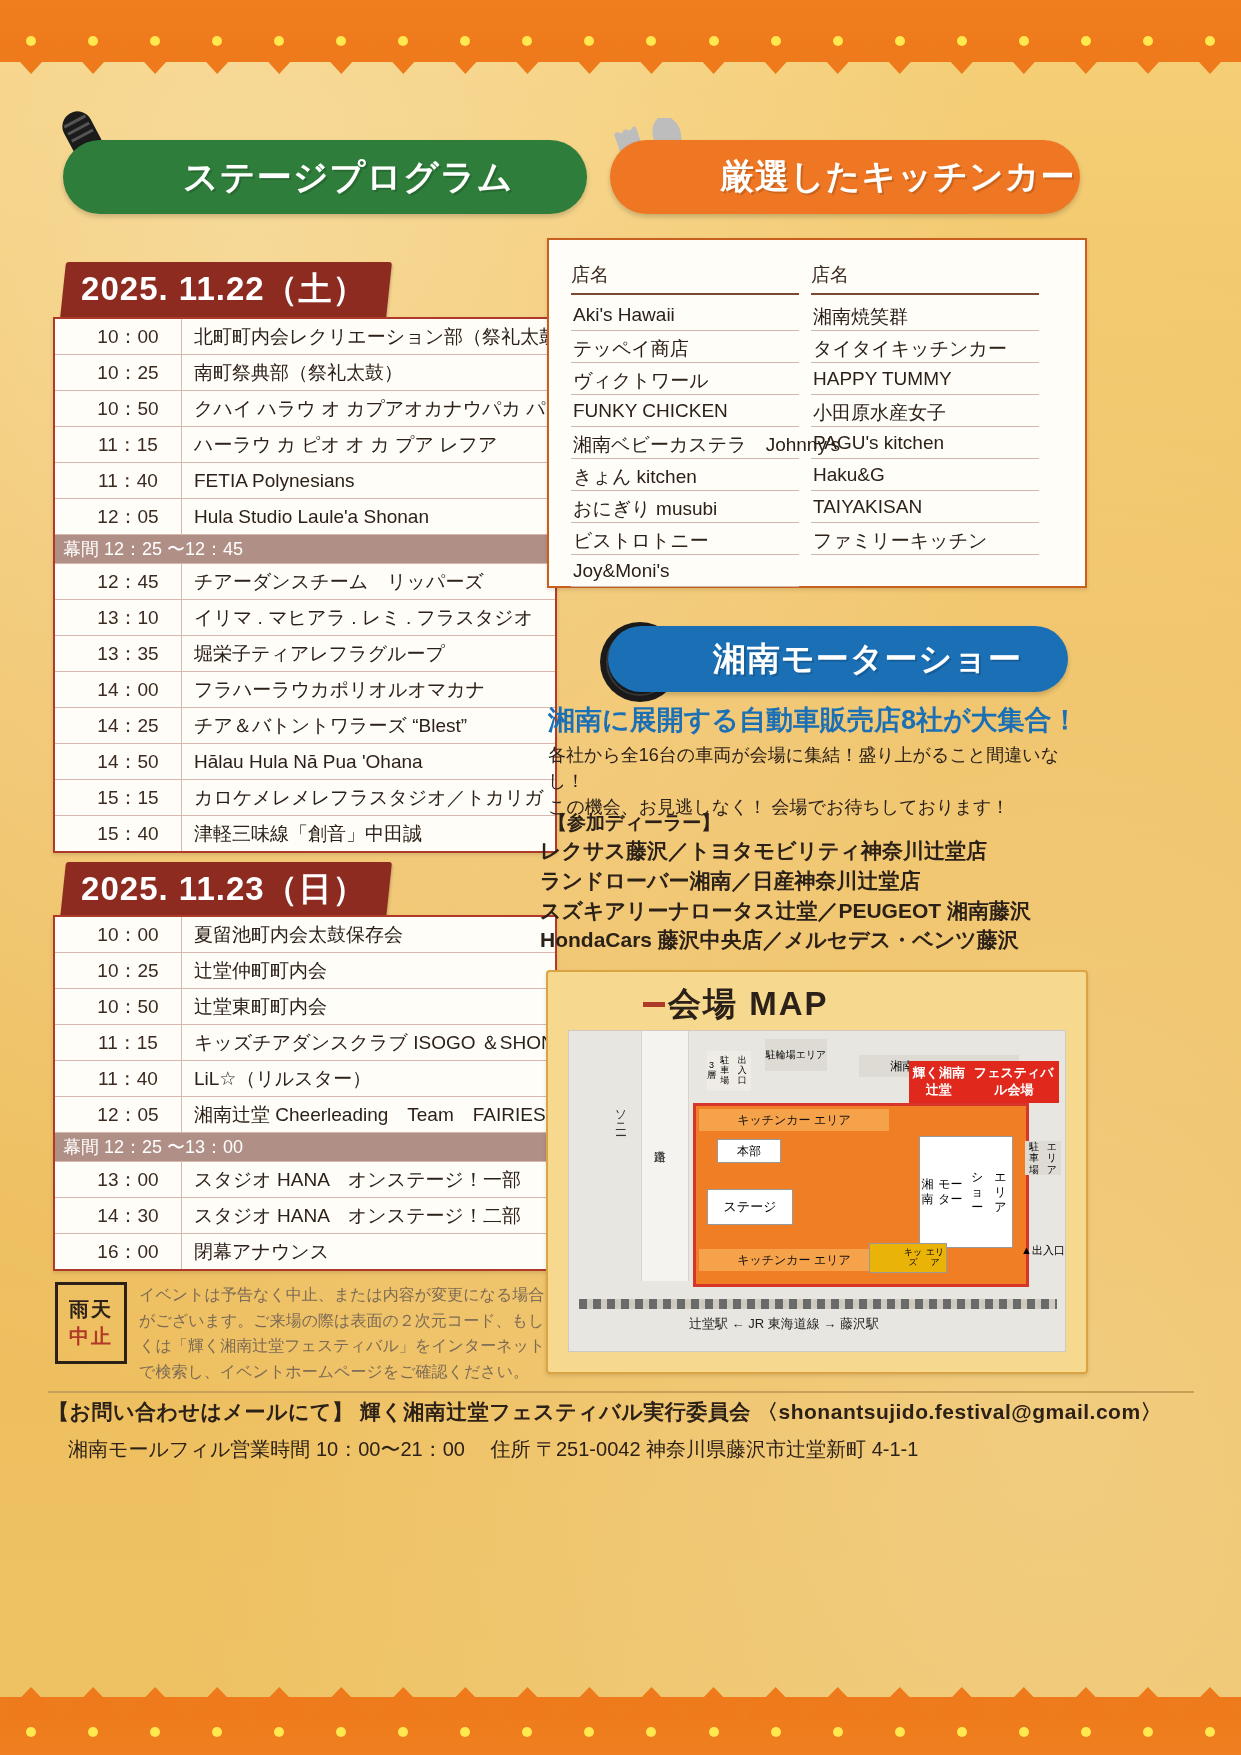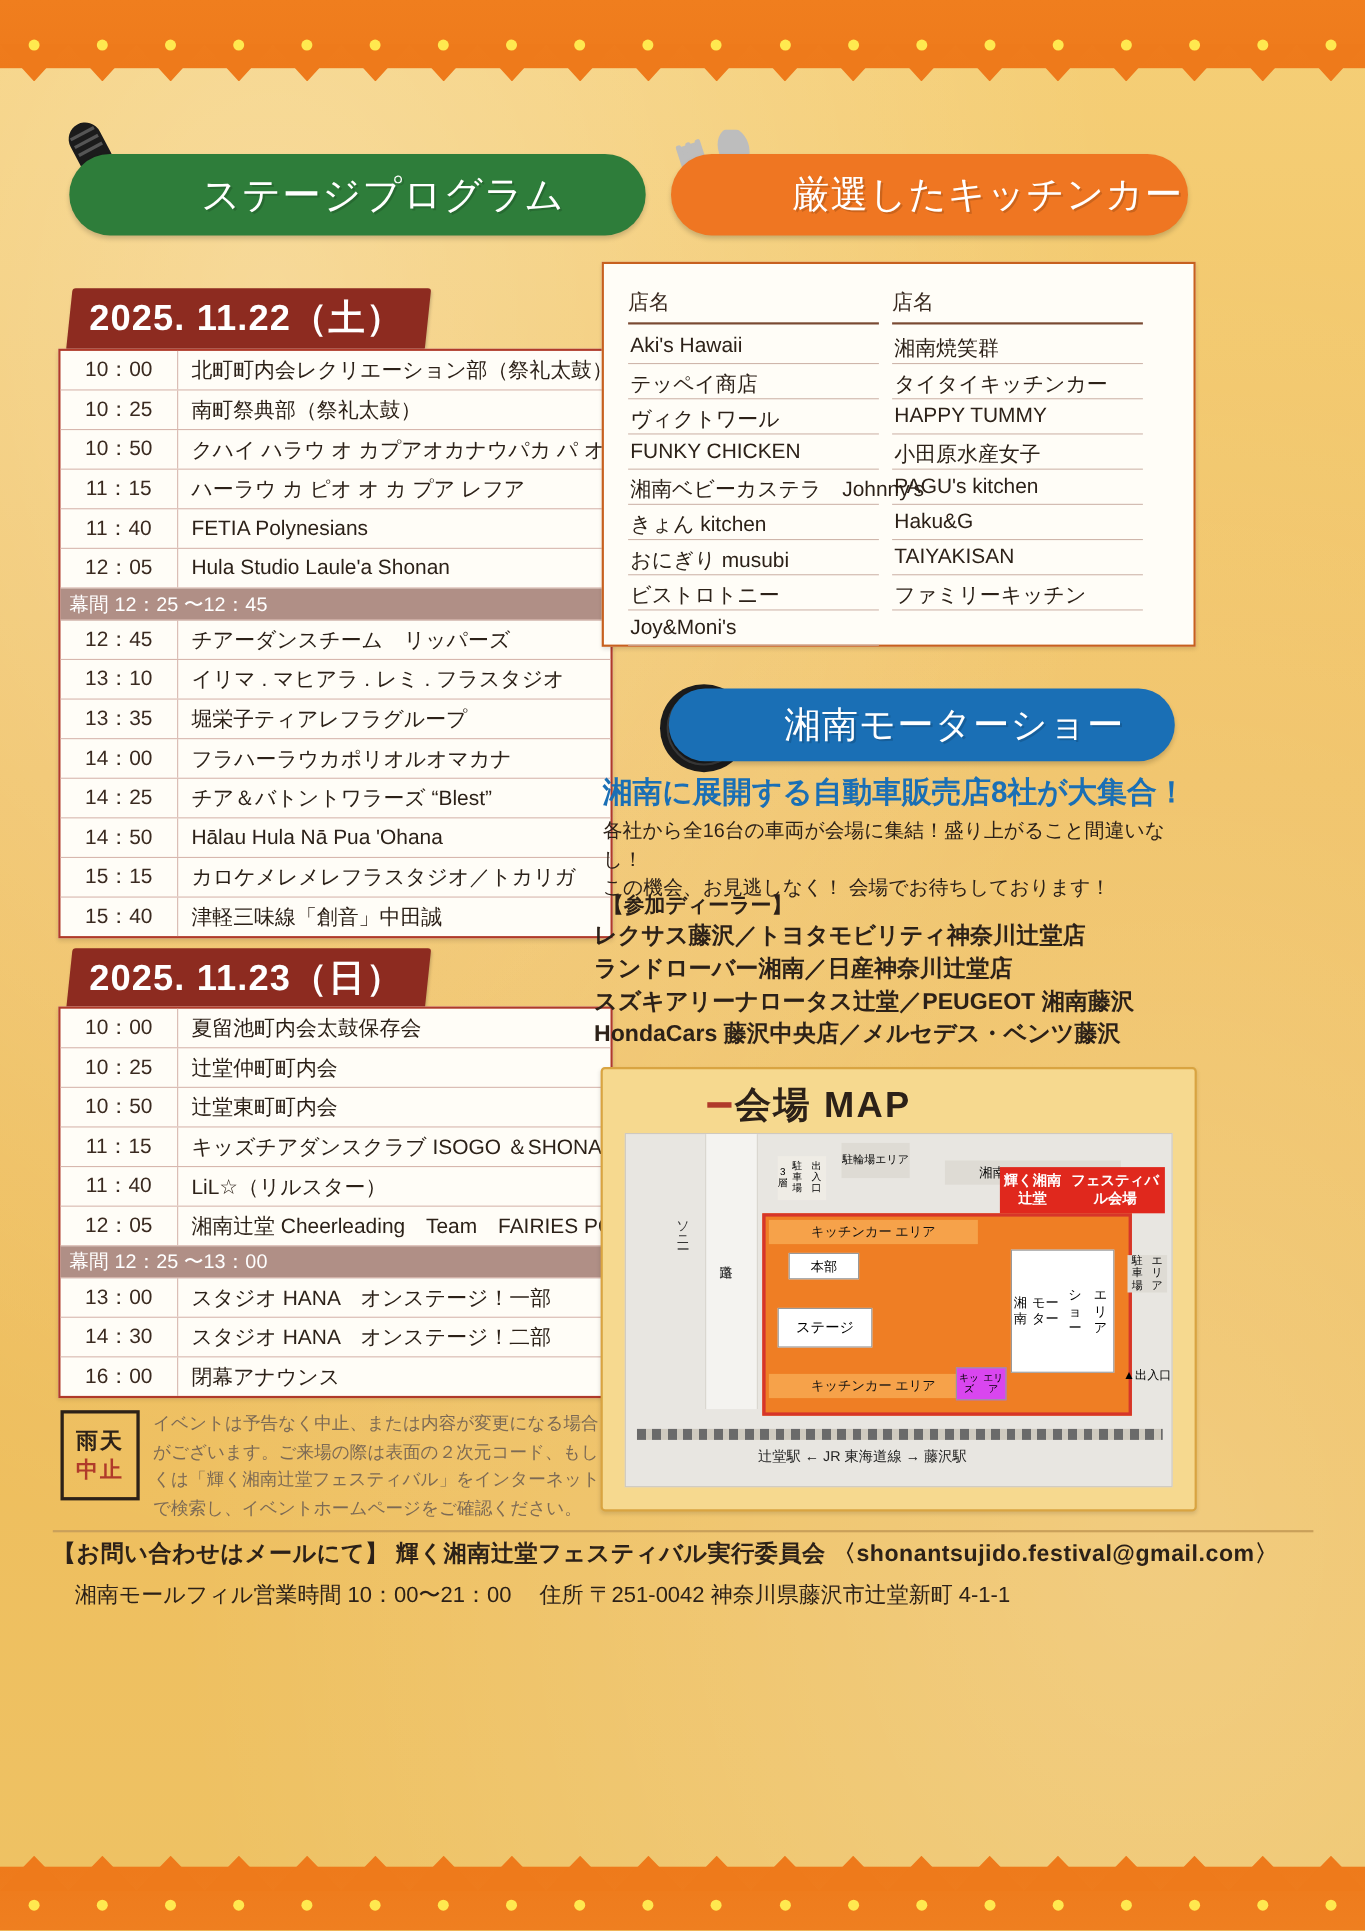--- a/index.html
+++ b/index.html
@@ -52,21 +52,21 @@
   }
   .dots{position:absolute;left:0;width:1241px;height:22px;display:flex;justify-content:space-around;align-items:center;}
   .dots span{width:10px;height:10px;border-radius:50%;background:#ffe94f;display:block;}
   .dots.top{top:30px;}
   .dots.bot{bottom:12px;}
 
   
   .pill{
     position:absolute;display:flex;align-items:center;
     border-radius:40px;color:#fff;
-    font-weight:normal;letter-spacing:1px;
+    font-weight:bold;letter-spacing:1px;
     box-shadow:0 3px 5px rgba(0,0,0,.18);
   }
   .pill .ptxt{
     font-size:35px;
     text-shadow:2px 2px 0 rgba(0,0,0,.15);
     white-space:nowrap;
   }
 
   
   #stage-pill{left:63px;top:140px;width:524px;height:74px;background:#2e7d3a;}
@@ -97,21 +97,21 @@
 
   
   .sched{
     position:absolute;background:#fffdf7;border:2px solid #b03a2a;
     box-shadow:0 2px 4px rgba(0,0,0,.12);
   }
   #sched1{left:53px;top:317px;width:500px;}
   #sched2{left:53px;top:915px;width:500px;}
   .srow{display:flex;border-bottom:1px solid #d7b7ae;height:35px;align-items:center;}
   .srow:last-child{border-bottom:none;}
-  .stime{width:106px;text-align:center;font-size:19px;color:#3a2a20;border-right:1px solid #d7b7ae;line-height:35px;height:35px;flex:0 0 106px;}
+  .stime{width:106px;text-align:center;font-size:19px;color:#3a2a20;border-right:1px solid #d7b7ae;line-height:35px;height:35px;flex:0 0 106px;margin-left:20px;}
   .stitle{flex:1;font-size:19px;color:#2c2118;padding-left:12px;white-space:nowrap;overflow:hidden;}
   .srow.intermission{background:#b08f86;height:28px;}
   .srow.intermission .ilabel{font-size:18px;color:#fff;padding-left:8px;}
 
   
   #kitchen-box{
     position:absolute;left:547px;top:238px;width:536px;height:346px;
     background:#fffdf7;border:2px solid #c7601f;box-shadow:0 2px 4px rgba(0,0,0,.12);
   }
   .kcol{position:absolute;top:22px;width:228px;}
@@ -140,21 +140,21 @@
   #map-inner{position:absolute;left:20px;top:58px;width:496px;height:320px;background:#e8e6e1;border:1px solid #cfc9bf;}
   #road-vert{position:absolute;left:72px;top:0;width:46px;height:250px;background:#f4f3f0;border-right:1px solid #d8d4cc;border-left:1px solid #d8d4cc;}
   #sony{position:absolute;left:20px;top:70px;width:40px;font-size:12px;color:#333;writing-mode:vertical-rl;}
   #road-label{position:absolute;left:82px;top:110px;font-size:12px;color:#333;writing-mode:vertical-rl;}
   #main-area{position:absolute;left:124px;top:72px;width:330px;height:178px;background:#ef7e24;border:3px solid #d6352a;}
   #kc-top{position:absolute;left:130px;top:78px;width:190px;height:22px;background:#f6a24a;display:flex;align-items:center;justify-content:center;font-size:12px;color:#111;}
   #kc-bot{position:absolute;left:130px;top:218px;width:190px;height:22px;background:#f6a24a;display:flex;align-items:center;justify-content:center;font-size:12px;color:#111;}
   #honbu{position:absolute;left:148px;top:108px;width:62px;height:22px;background:#fff;border:1px solid #999;display:flex;align-items:center;justify-content:center;font-size:12px;}
   #stage-box{position:absolute;left:138px;top:158px;width:84px;height:34px;background:#fff;border:1px solid #999;display:flex;align-items:center;justify-content:center;font-size:13px;}
   #motor-box{position:absolute;left:350px;top:105px;width:92px;height:110px;background:#fff;border:1px solid #999;display:flex;align-items:center;justify-content:center;text-align:center;font-size:12px;line-height:1.25;}
-  #kids{position:absolute;left:300px;top:212px;width:44px;height:28px;background:#d946ef;border:1px solid #999;display:flex;align-items:center;justify-content:center;text-align:center;font-size:9px;line-height:1.1;}
+  #kids{position:absolute;left:300px;top:212px;width:44px;height:28px;background:#eab308;border:1px solid #999;display:flex;align-items:center;justify-content:center;text-align:center;font-size:9px;line-height:1.1;padding-left:32px;}
   #venue-flag{position:absolute;left:340px;top:30px;width:150px;height:42px;background:#e0281d;color:#fff;display:flex;align-items:center;justify-content:center;text-align:center;font-size:13px;font-weight:bold;line-height:1.3;}
   #mall{position:absolute;left:290px;top:24px;width:160px;height:22px;background:#dedbd4;display:flex;align-items:center;justify-content:center;font-size:12px;}
   #park-top{position:absolute;left:196px;top:8px;width:62px;height:32px;background:#dedbd4;display:flex;align-items:center;justify-content:center;text-align:center;font-size:10px;line-height:1.15;}
   #park3f{position:absolute;left:138px;top:20px;width:44px;height:40px;background:#efece5;display:flex;align-items:center;justify-content:center;text-align:center;font-size:9px;line-height:1.1;}
   #park-right{position:absolute;left:456px;top:110px;width:36px;height:34px;background:#dedbd4;display:flex;align-items:center;justify-content:center;text-align:center;font-size:10px;line-height:1.15;}
   #exit-right{position:absolute;left:452px;top:212px;font-size:11px;}
   #rail{position:absolute;left:10px;top:268px;width:478px;height:10px;background:repeating-linear-gradient(90deg,#6a6a6a 0 8px,#cfcabf 8px 14px);}
   #rail-label{position:absolute;left:120px;top:284px;font-size:13px;color:#222;}
 
   

